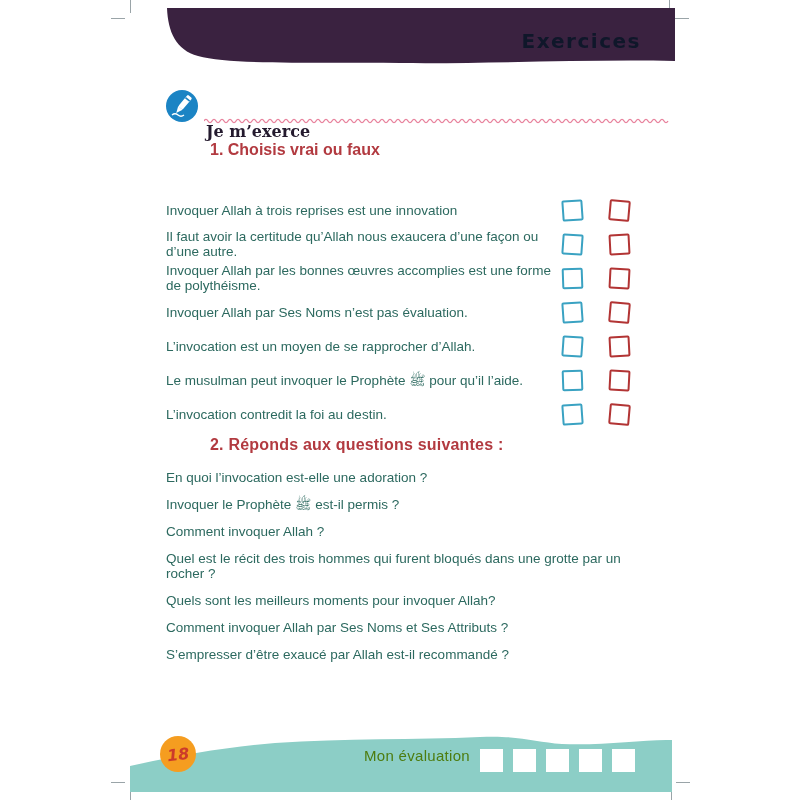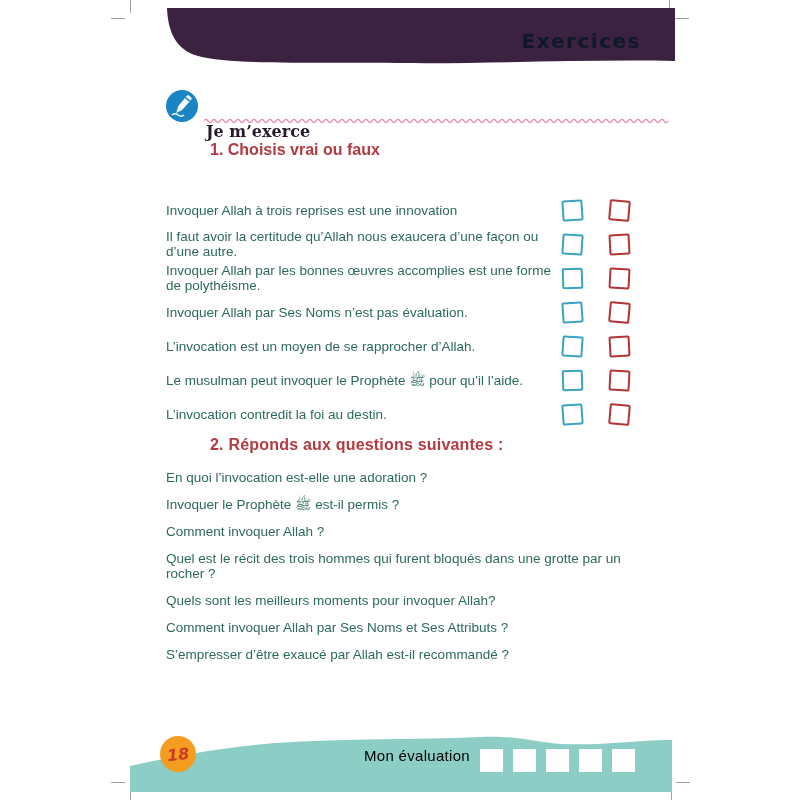--- a/index.html
+++ b/index.html
@@ -48,21 +48,21 @@
   .q-list{position:absolute;left:166px;top:458px;width:476px;}
   .q-list p{margin:12px 0 5px 0;color:#2c695f;font-size:13.5px;line-height:15px;}
 
   
   .band-svg{position:absolute;left:130px;top:730px;width:542px;height:62px;}
   .page-badge{position:absolute;left:160px;top:736px;width:36px;height:36px;border-radius:50%;
         background:#f59d20;display:flex;align-items:center;justify-content:center;}
   .page-badge span{color:#cc3b2a;font-weight:bold;font-size:16px;font-style:italic;
         font-family:"DejaVu Sans",sans-serif;transform:rotate(-6deg);}
   .eval-label{position:absolute;left:330px;top:747px;width:140px;text-align:right;
-        color:#000000;font-size:15px;letter-spacing:.3px;}
+        color:#4d7c0f;font-size:15px;letter-spacing:.3px;}
   .eval-boxes{position:absolute;left:480px;top:749px;display:flex;gap:10px;}
   .eval-box{width:23px;height:23px;background:#ffffff;}
 </style>
 </head>
 <body>
 
 <div class="page">
 
   <span class="crop v" style="left:130px;top:0"></span>
   <span class="crop h" style="left:111px;top:18px"></span>

